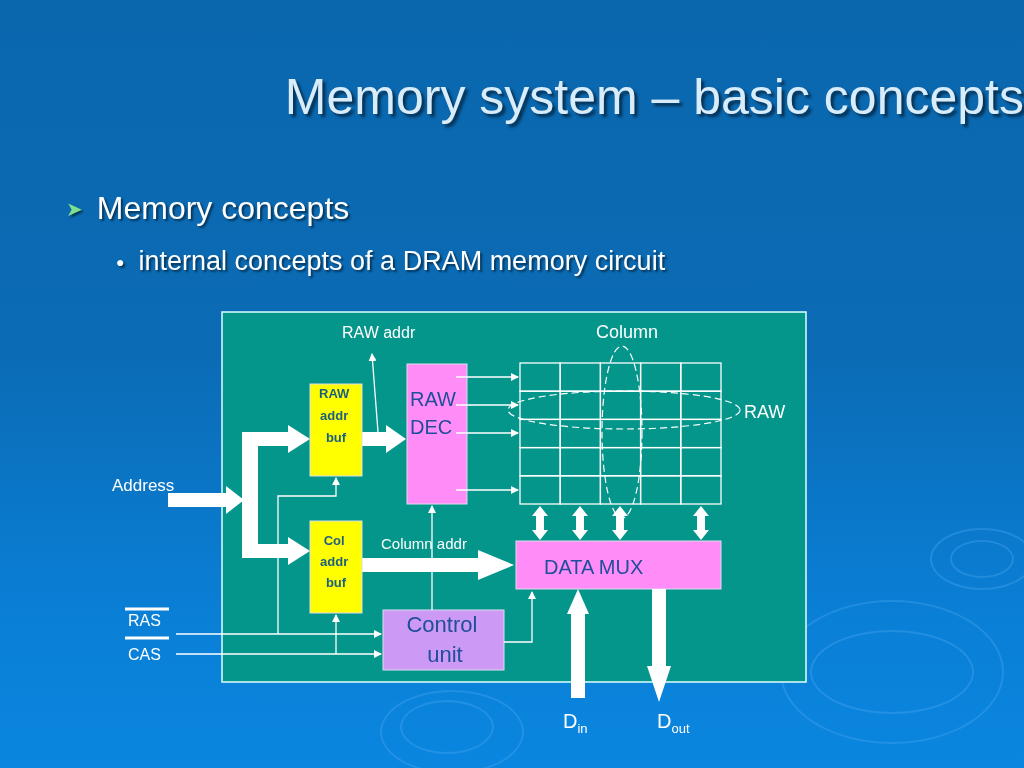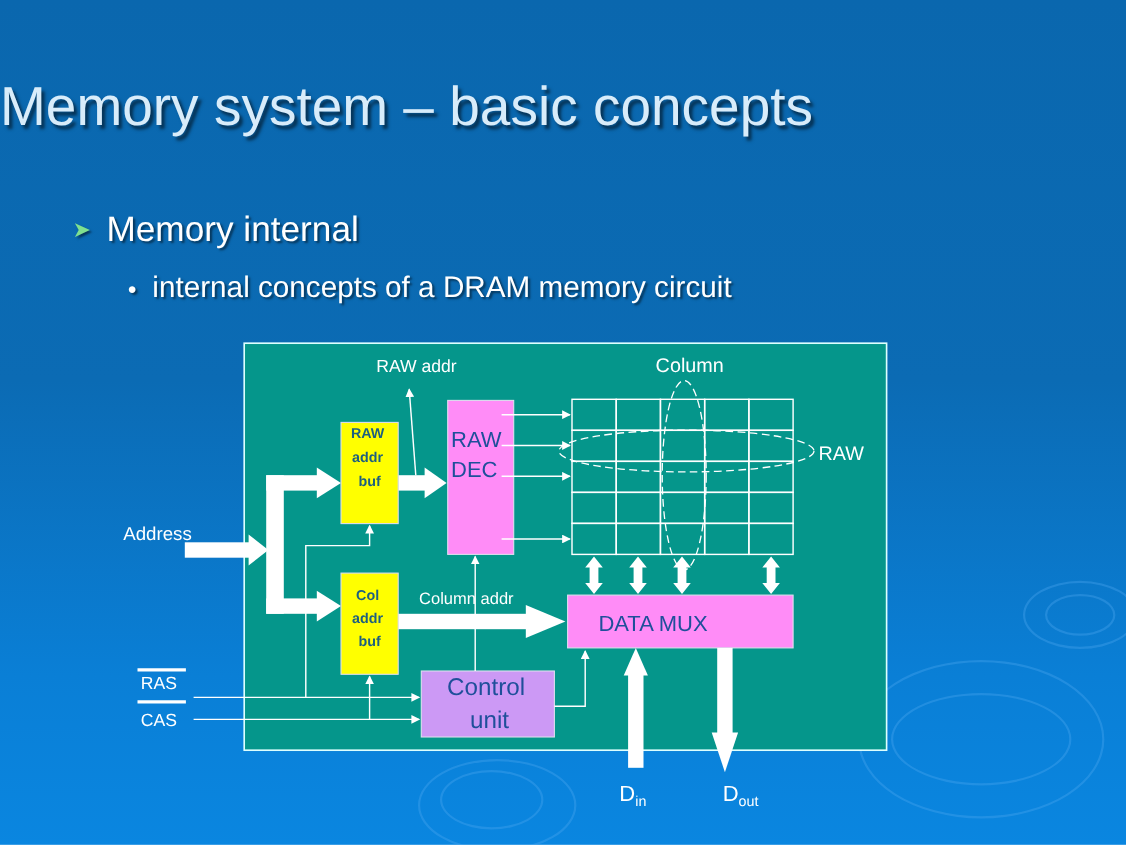--- a/index.html
+++ b/index.html
@@ -3,21 +3,21 @@
 <meta charset="utf-8">
 <style>
   html, body { margin:0; padding:0; }
   body {
     width:1024px; height:768px; overflow:hidden; position:relative;
     background: linear-gradient(180deg, #0a67ae 0%, #0b6bb4 45%, #0a7fd6 80%, #0a86e0 100%);
     font-family: "Liberation Sans", sans-serif;
   }
   .ripple { position:absolute; border-radius:50%; border:2px solid rgba(80,170,240,0.35); }
   .title {
-    position:absolute; left:0; width:1024px; top:68px; text-align:left;
+    position:absolute; left:0; width:1024px; top:68px; text-align:right;
     color:#d8ecfa; font-size:50px; text-shadow:3px 3px 3px rgba(0,0,0,0.55);
   }
   .bullet1 { position:absolute; left:66px; top:190px; color:#fff; font-size:32px;
     text-shadow:2px 2px 2px rgba(0,0,0,0.5); display:flex; align-items:center; }
   .bullet1 .arrow { color:#7fe08f; font-size:20px; margin-right:14px; }
   .bullet2 { position:absolute; left:116px; top:246px; color:#fff; font-size:27px;
     text-shadow:2px 2px 2px rgba(0,0,0,0.5); display:flex; align-items:center; }
   .bullet2 .dot { font-size:14px; margin-right:14px; }
   svg.diagram { position:absolute; left:0; top:0; }
   svg text { font-family: "Liberation Sans", sans-serif; }
@@ -29,21 +29,21 @@
 <div class="ripple" style="left:930px;top:528px;width:100px;height:58px;"></div>
 <div class="ripple" style="left:810px;top:630px;width:160px;height:80px;"></div>
 <div class="ripple" style="left:780px;top:600px;width:220px;height:140px;"></div>
 <div class="ripple" style="left:400px;top:700px;width:90px;height:50px;"></div>
 <div class="ripple" style="left:380px;top:690px;width:140px;height:80px;"></div>
 
 <div class="title">Memory system – basic concepts</div>
 
 <div class="bullet1">
   <span class="arrow">➤</span>
-  <span>Memory internal</span>
+  <span>Memory concepts</span>
 </div>
 <div class="bullet2">
   <span class="dot">●</span>
   <span>internal concepts of a DRAM memory circuit</span>
 </div>
 
 <svg class="diagram" width="1024" height="768">
   <defs>
     <marker id="ah" markerWidth="8" markerHeight="8" refX="7" refY="4" orient="auto" markerUnits="userSpaceOnUse">
       <path d="M0,0 L8,4 L0,8 z" fill="#fff"></path>

